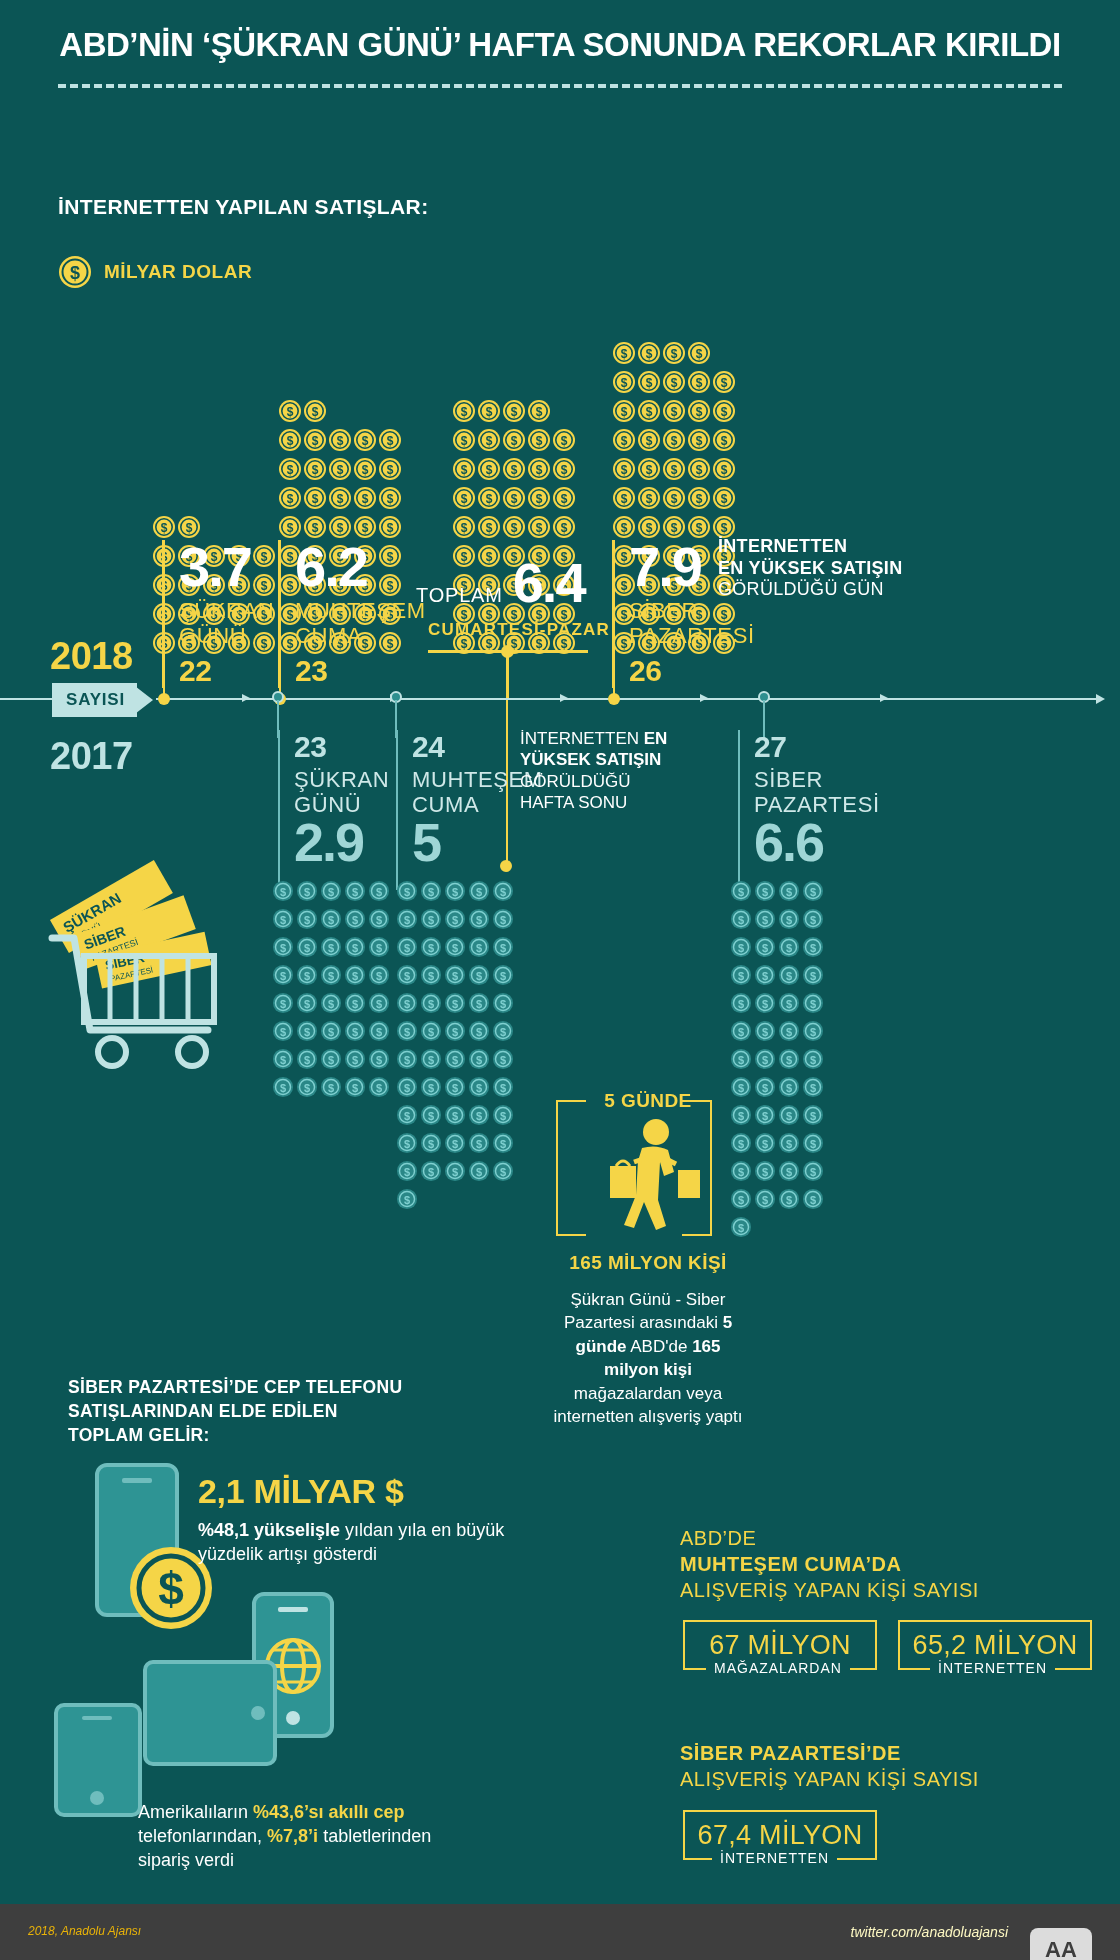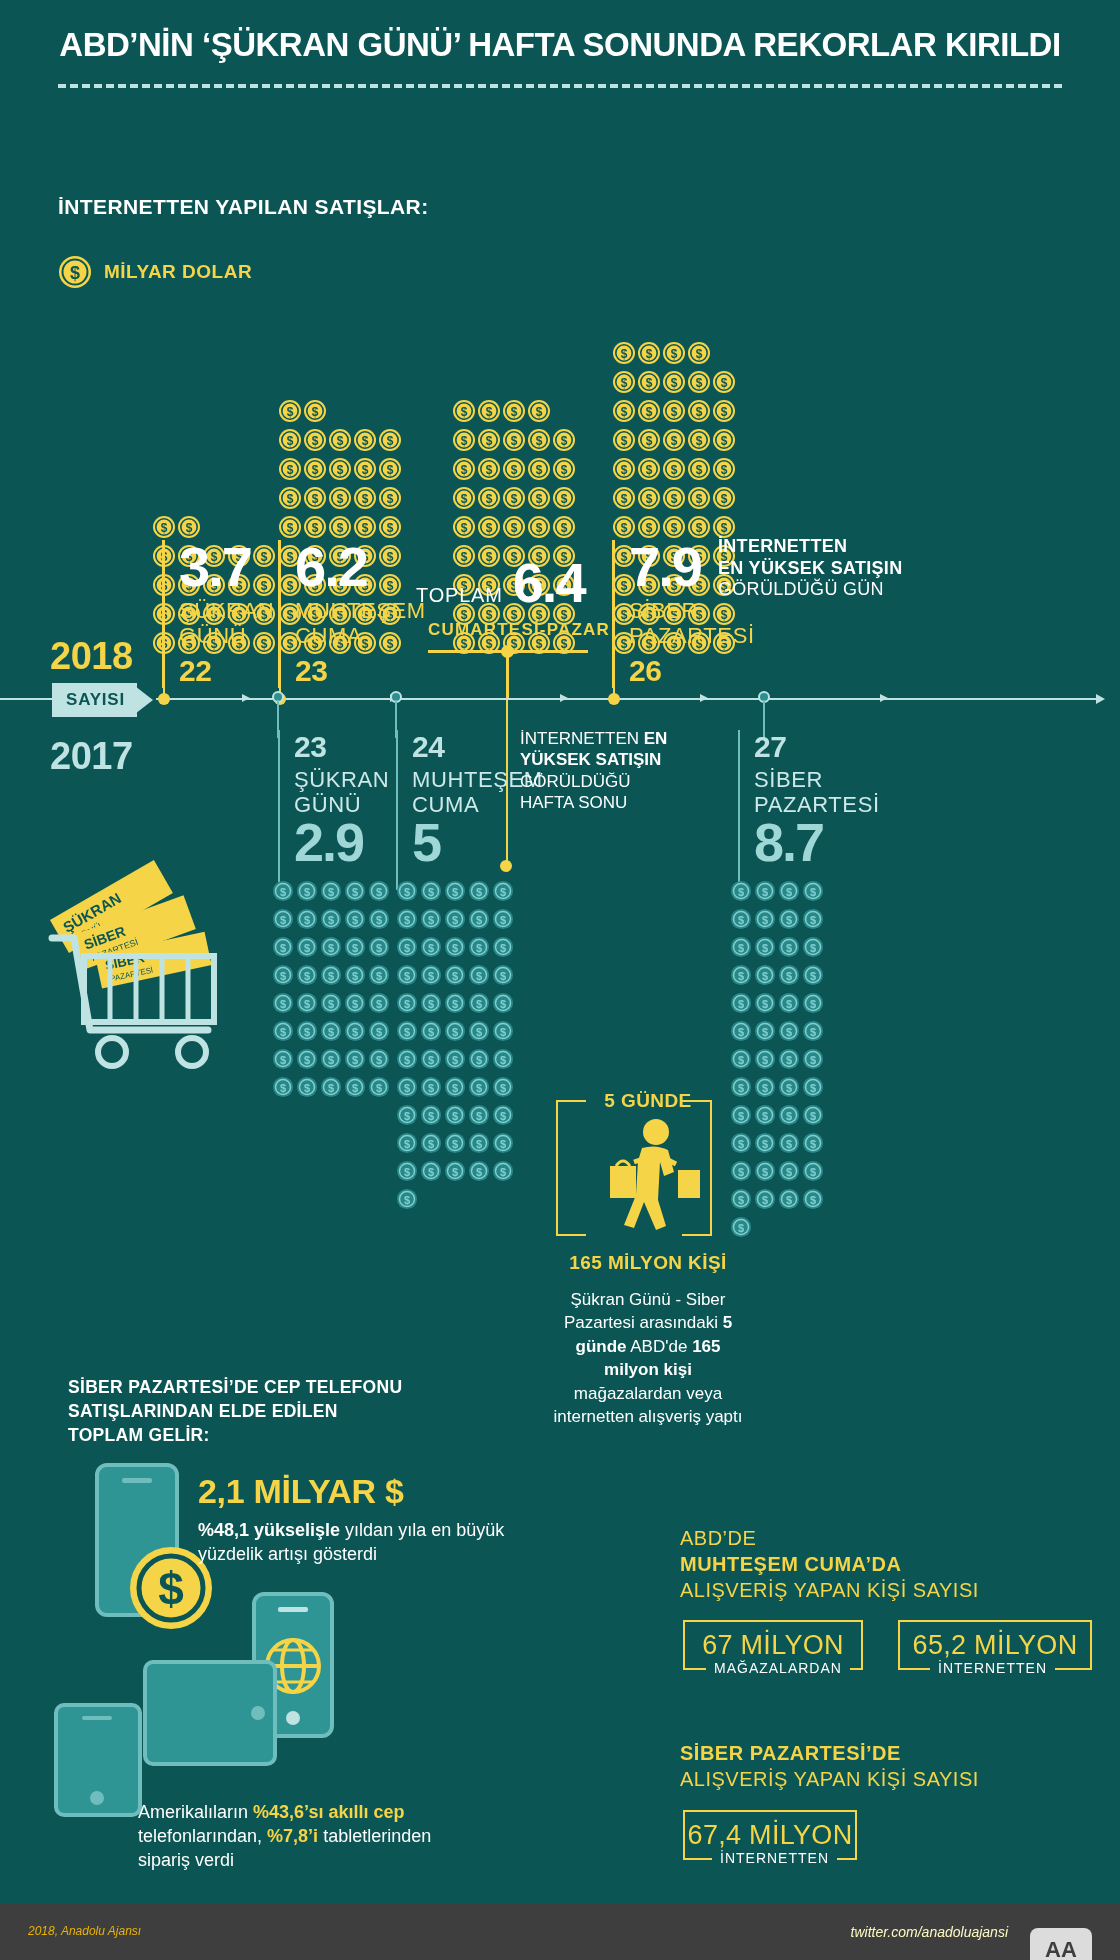--- a/index.html
+++ b/index.html
@@ -1121,21 +1121,21 @@
   <div class="callout17" style="left:520px; top:728px; width:190px;">
     <span><span>İNTERNETTEN </span><b>EN</b></span><br>
     <b>YÜKSEK SATIŞIN</b><br>
     <span>GÖRÜLDÜĞÜ</span><br>
     <span>HAFTA SONU</span>
   </div>
 
   <div class="vblock17" style="left:738px; top:730px; width:140px; height:160px;">
     <div class="vdate17">27</div>
     <div class="vlabel17">SİBER<br>PAZARTESİ</div>
-    <div class="vnum17">8.7</div>
+    <div class="vnum17">6.6</div>
   </div>
 
   
   <div class="coincol" id="col2017-0" style="left:272px; top:880px; flex-direction:column;">
       <div class="coinrow" style="gap:2px; margin-bottom:2px;">
         <span><svg width="22" height="22" viewBox="0 0 24 24">
             <circle cx="12" cy="12" r="11" fill="#2a8787"></circle>
             <circle cx="12" cy="12" r="8.2" fill="none" stroke="#7fd0d0" stroke-width="1.6"></circle>
             <text x="12" y="17" font-size="12" font-weight="bold" text-anchor="middle" fill="#7fd0d0" font-family="Liberation Sans, sans-serif">$</text>
           </svg></span>
@@ -2042,36 +2042,36 @@
     <span>Amerikalıların </span><span class="hl">%43,6’sı</span><span> </span><span class="hl">akıllı cep</span><span> telefonlarından, </span><span class="hl">%7,8’i</span><span> tabletlerinden sipariş verdi</span>
   </div>
 
   
   <div class="yhead" style="left:680px; top:1525px; width:380px;">
     <span>ABD’DE</span><br>
     <b>MUHTEŞEM CUMA’DA</b><br>
     <span>ALIŞVERİŞ YAPAN KİŞİ SAYISI</span>
   </div>
 
-  <div class="mbox" style="left:683px; top:1620px; width:180px; height:50px;align-items:center;">
+  <div class="mbox" style="left:683px; top:1620px; width:194px; height:50px;align-items:center;">
     <span class="mbox-val">67 MİLYON</span>
   </div>
   <div class="mbox-cap" style="left:706px; top:1660px;">MAĞAZALARDAN</div>
 
   <div class="mbox" style="left:898px; top:1620px; width:194px; height:50px;">
     <span class="mbox-val">65,2 MİLYON</span>
   </div>
   <div class="mbox-cap" style="left:930px; top:1660px;">İNTERNETTEN</div>
 
   <div class="yhead" style="left:680px; top:1740px; width:380px;">
     <b>SİBER PAZARTESİ’DE</b><br>
     <span>ALIŞVERİŞ YAPAN KİŞİ SAYISI</span>
   </div>
 
-  <div class="mbox" style="left:683px; top:1810px; width:174px; height:50px;">
+  <div class="mbox" style="left:683px; top:1810px; width:194px; height:50px;">
     <span class="mbox-val">67,4 MİLYON</span>
   </div>
   <div class="mbox-cap" style="left:712px; top:1850px;">İNTERNETTEN</div>
 
   
   <div class="footer">
     <div class="foot-left">2018, Anadolu Ajansı</div>
     <div class="foot-right">twitter.com/anadoluajansi</div>
     <span class="aa-logo">
       <svg width="62" height="40" viewBox="0 0 62 40">

